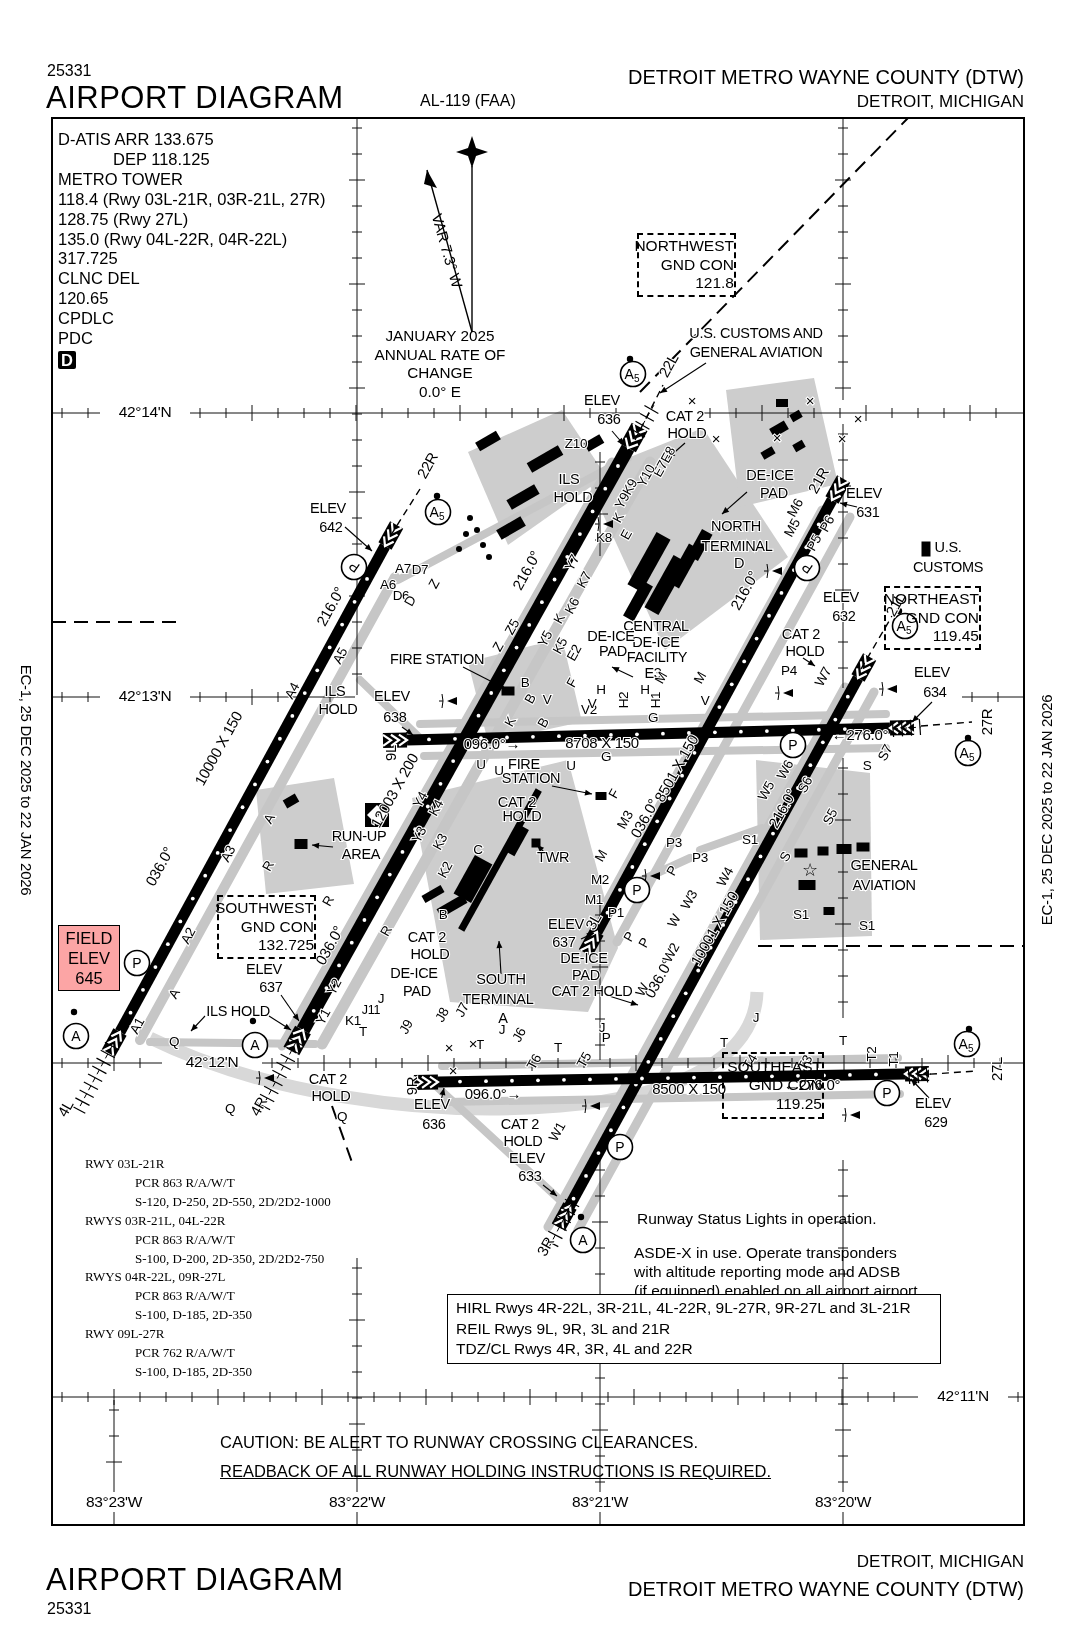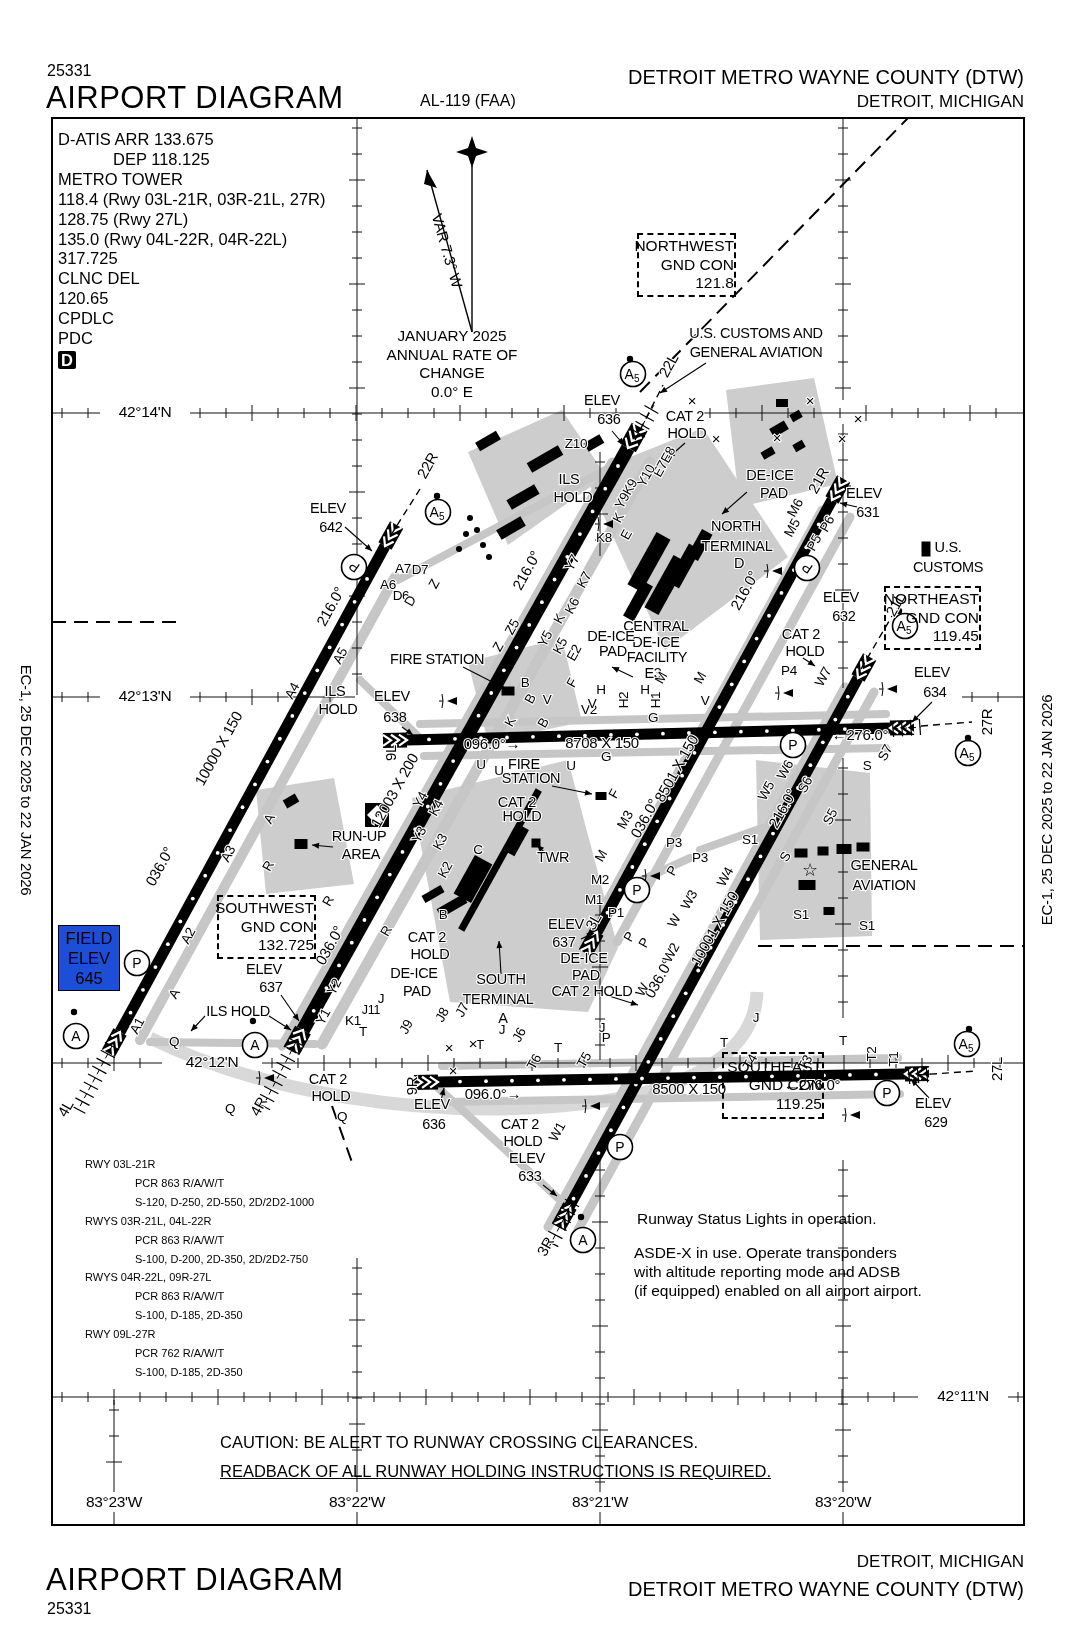--- a/index.html
+++ b/index.html
@@ -13,32 +13,32 @@
   .hdr-apt{right:52px;top:66px;font-size:20px;text-align:right;}
   .hdr-city{right:52px;top:92px;font-size:17px;text-align:right;}
   .ftr-title{left:46px;top:1562px;font-size:31px;letter-spacing:.5px;}
   .ftr-num{left:47px;top:1600px;font-size:16px;}
   .ftr-city{right:52px;top:1552px;font-size:17px;text-align:right;}
   .ftr-apt{right:52px;top:1578px;font-size:20px;text-align:right;}
   #comm{left:58px;top:130px;font-size:16.5px;line-height:19.9px;}
   #comm .ind{margin-left:55px;}
   #comm .dsq{display:inline-block;background:#000;color:#fff;width:18px;height:18px;
              text-align:center;line-height:18px;font-weight:bold;border-radius:2px;margin-top:2px;}
-  #annual{left:352px;top:327px;width:200px;text-align:center;font-size:15.3px;line-height:18.5px;}
+  #annual{left:340px;top:327px;width:200px;text-align:center;font-size:15.3px;line-height:18.5px;}
   .gbox{border:2.5px dashed #000;text-align:center;font-size:15.5px;line-height:18.5px;
         display:flex;flex-direction:column;justify-content:center;align-items:flex-end;}
   #gnw{left:637px;top:233px;width:95px;height:60px;}
   #gne{left:884px;top:586px;width:93px;height:60px;}
   #gsw{left:217px;top:895px;width:95px;height:60px;}
   #gse{left:722px;top:1052px;width:98px;height:63px;}
   #fldelev{left:58px;top:925px;width:60px;height:62px;border:1.5px solid #000;
-           text-align:center;font-size:16.5px;line-height:20px;padding-top:2px;background:#1d4ed8;}
+           text-align:center;font-size:16.5px;line-height:20px;padding-top:2px;background:#fca5a5;}
   #notes1{left:637px;top:1210px;font-size:15.5px;}
   #notes2{left:634px;top:1243px;font-size:15.5px;line-height:19px;}
-  #rwydata{left:85px;top:1155px;font-size:11px;line-height:18.9px;white-space:nowrap;}
+  #rwydata{left:85px;top:1155px;font-size:13px;line-height:18.9px;white-space:nowrap;font-family:Liberation Serif, serif;}
   #rwydata .ind{margin-left:50px;}
   #hirl{left:447px;top:1294px;width:476px;border:1.5px solid #000;background:#fff;
         font-size:15.5px;line-height:20.5px;padding:3px 8px;}
   #caution{left:220px;top:1428px;width:700px;text-align:left;font-size:16.5px;line-height:29px;}
   #caution .ul{text-decoration:underline;}
 </style>
 </head>
 <body>
 
 <div id="page">
@@ -1078,20 +1078,25 @@
     <div class="ind">PCR 863 R/A/W/T</div>
     <div class="ind">S-100, D-200, 2D-350, 2D/2D2-750</div>
     <div>RWYS 04R-22L, 09R-27L</div>
     <div class="ind">PCR 863 R/A/W/T</div>
     <div class="ind">S-100, D-185, 2D-350</div>
     <div>RWY 09L-27R</div>
     <div class="ind">PCR 762 R/A/W/T</div>
     <div class="ind">S-100, D-185, 2D-350</div>
   </div>
 
+  <div class="abs" id="hirl">
+    <div>HIRL Rwys 4R-22L, 3R-21L, 4L-22R, 9L-27R, 9R-27L and 3L-21R</div>
+    <div>REIL Rwys 9L, 9R, 3L and 21R</div>
+    <div>TDZ/CL Rwys 4R, 3R, 4L and 22R</div>
+  </div>
 
   <div class="abs" id="caution">
     <div>CAUTION: BE ALERT TO RUNWAY CROSSING CLEARANCES.</div>
     <div class="ul">READBACK OF ALL RUNWAY HOLDING INSTRUCTIONS IS REQUIRED.</div>
   </div>
 
   <div class="abs ftr-title">AIRPORT DIAGRAM</div>
   <div class="abs ftr-num">25331</div>
   <div class="abs ftr-city">DETROIT, MICHIGAN</div>
   <div class="abs ftr-apt">DETROIT METRO WAYNE COUNTY (DTW)</div>

